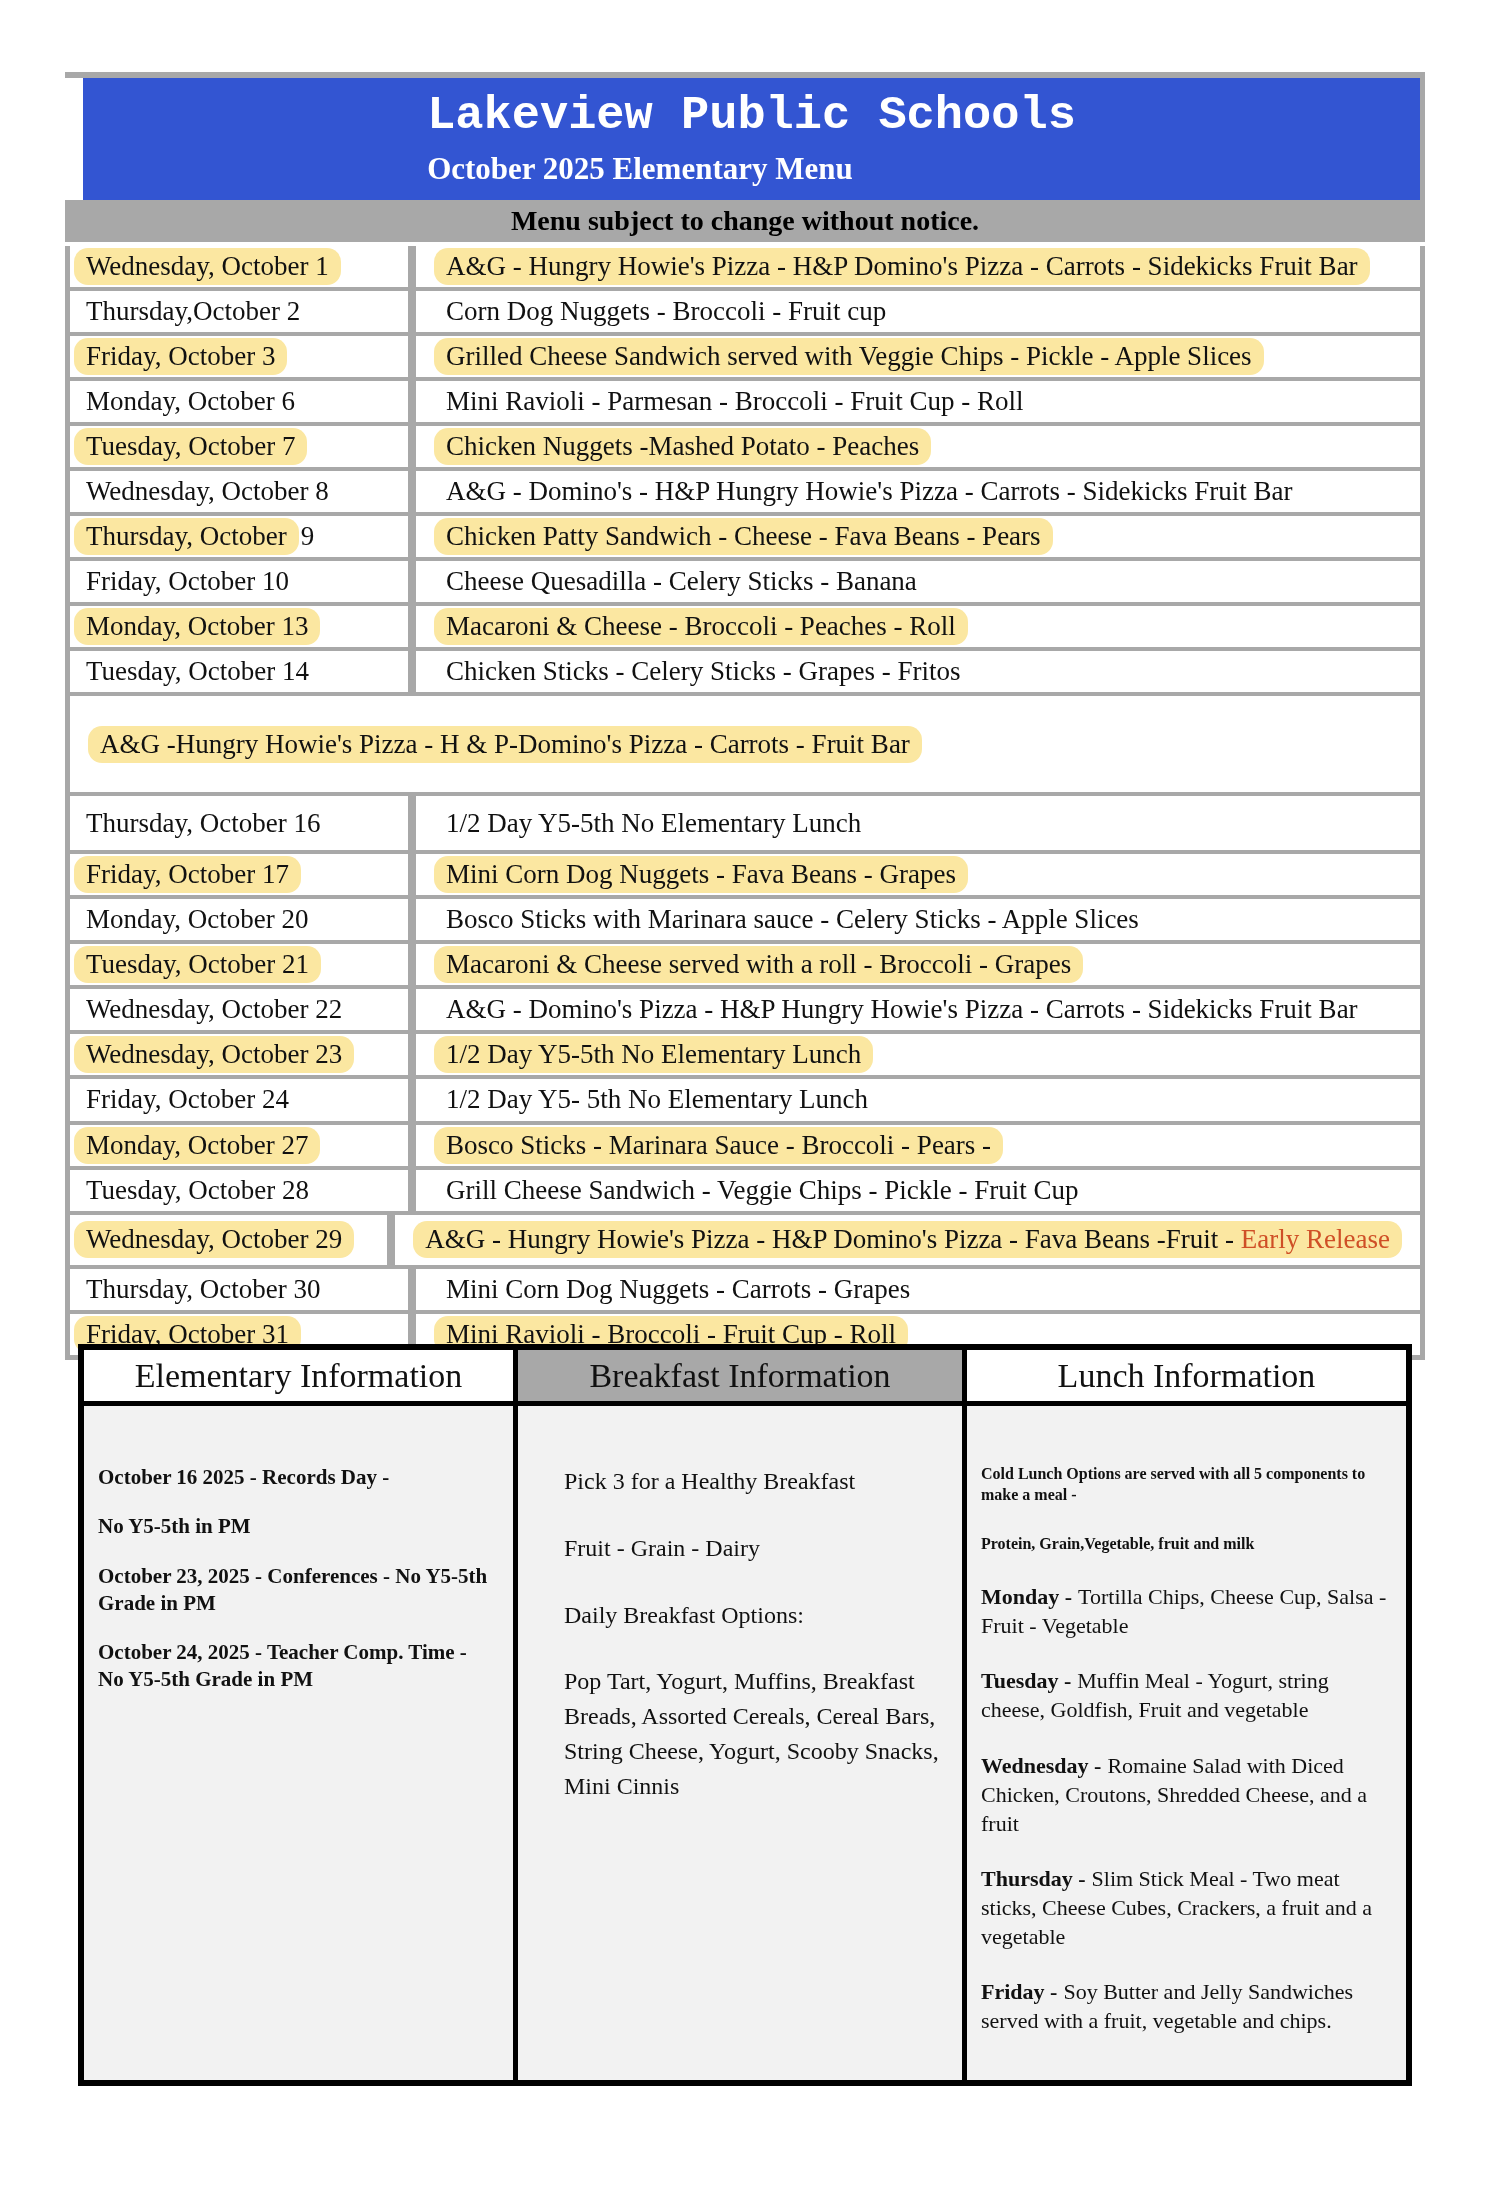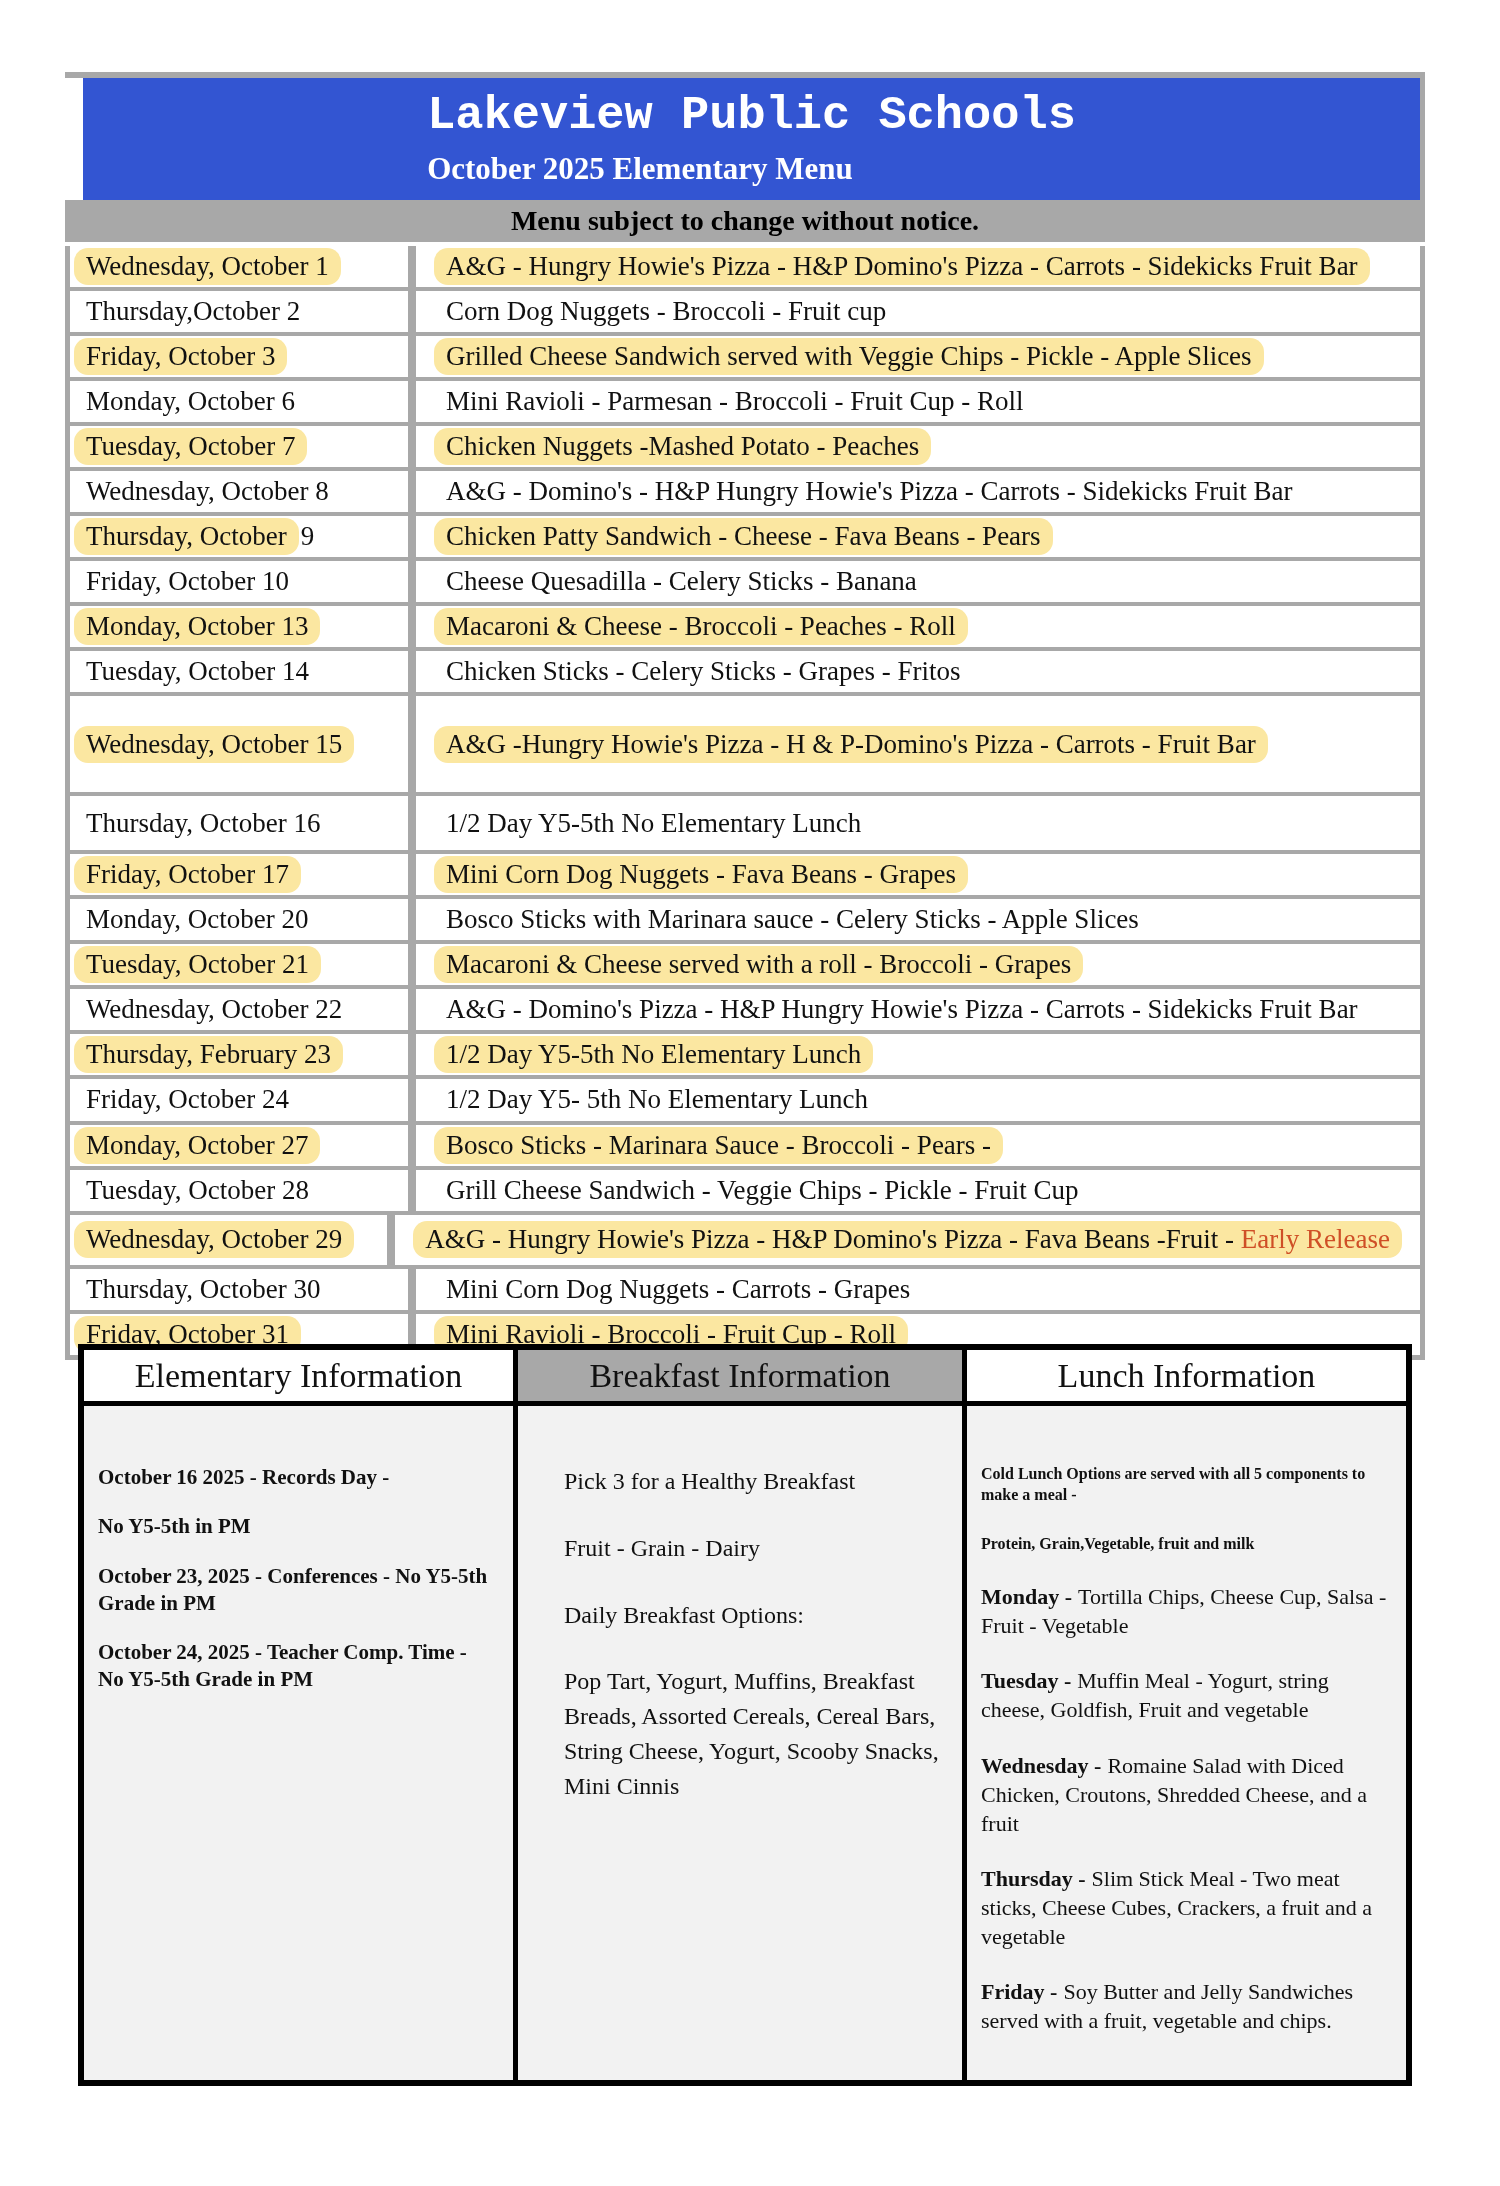--- a/index.html
+++ b/index.html
@@ -143,23 +143,20 @@
       </div>
       <div class="mrow">
         <div class="dcell">
             <span class="ctext">Tuesday, October 14</span>
           </div>
         <div class="mcell">
             <span class="ctext">Chicken Sticks - Celery Sticks - Grapes - Fritos</span>
           </div>
       </div>
       <div class="mrow hl h96">
-        <div class="dcell">
-            <span class="ctext">Wednesday, October 15</span>
-          </div>
         <div class="mcell">
             <span class="ctext">A&amp;G -Hungry Howie's Pizza - H &amp; P-Domino's Pizza - Carrots - Fruit Bar</span>
           </div>
       </div>
       <div class="mrow h54">
         <div class="dcell">
             <span class="ctext">Thursday, October 16</span>
           </div>
         <div class="mcell">
             <span class="ctext">1/2 Day Y5-5th No Elementary Lunch</span>
@@ -192,21 +189,21 @@
       <div class="mrow">
         <div class="dcell">
             <span class="ctext">Wednesday, October 22</span>
           </div>
         <div class="mcell">
             <span class="ctext">A&amp;G - Domino's Pizza - H&amp;P Hungry Howie's Pizza - Carrots - Sidekicks Fruit Bar</span>
           </div>
       </div>
       <div class="mrow hl">
         <div class="dcell">
-            <span class="ctext">Thursday, February 23</span>
+            <span class="ctext">Wednesday, October 23</span>
           </div>
         <div class="mcell">
             <span class="ctext">1/2 Day Y5-5th No Elementary Lunch</span>
           </div>
       </div>
       <div class="mrow">
         <div class="dcell">
             <span class="ctext">Friday, October 24</span>
           </div>
         <div class="mcell">

